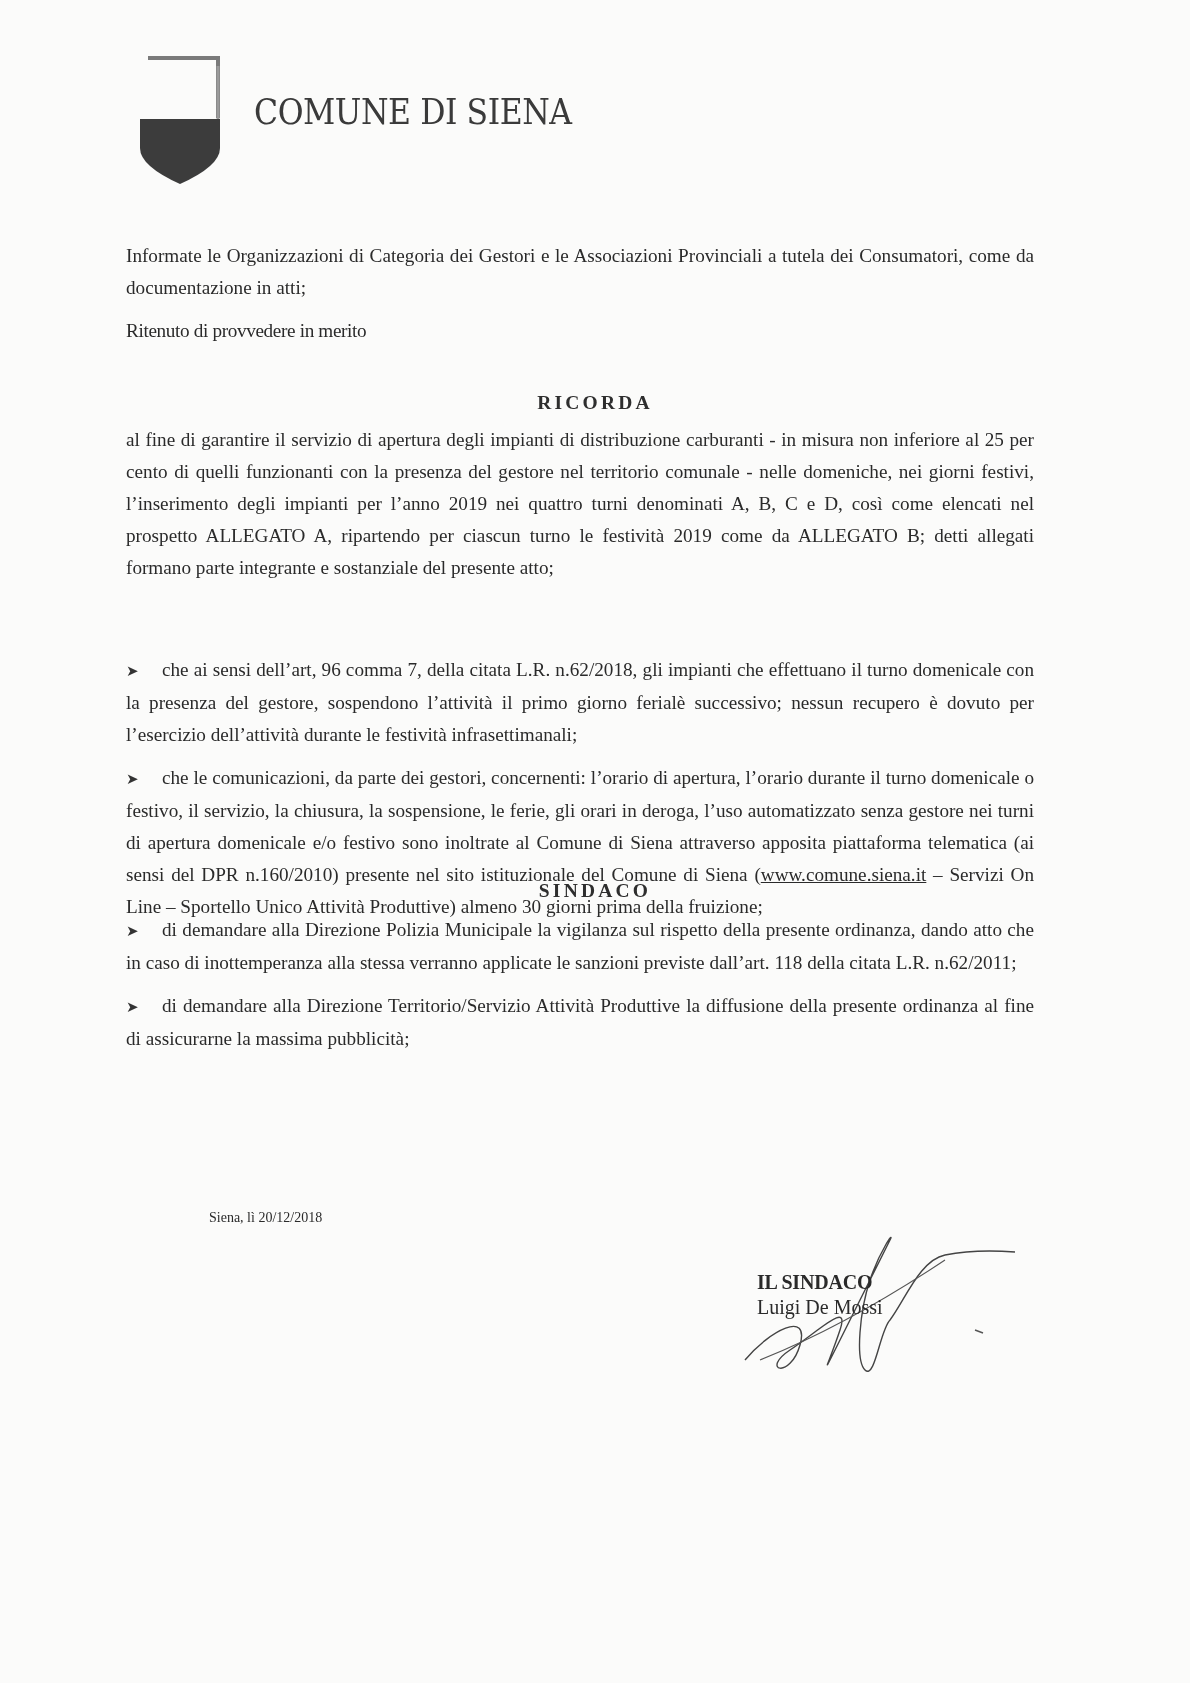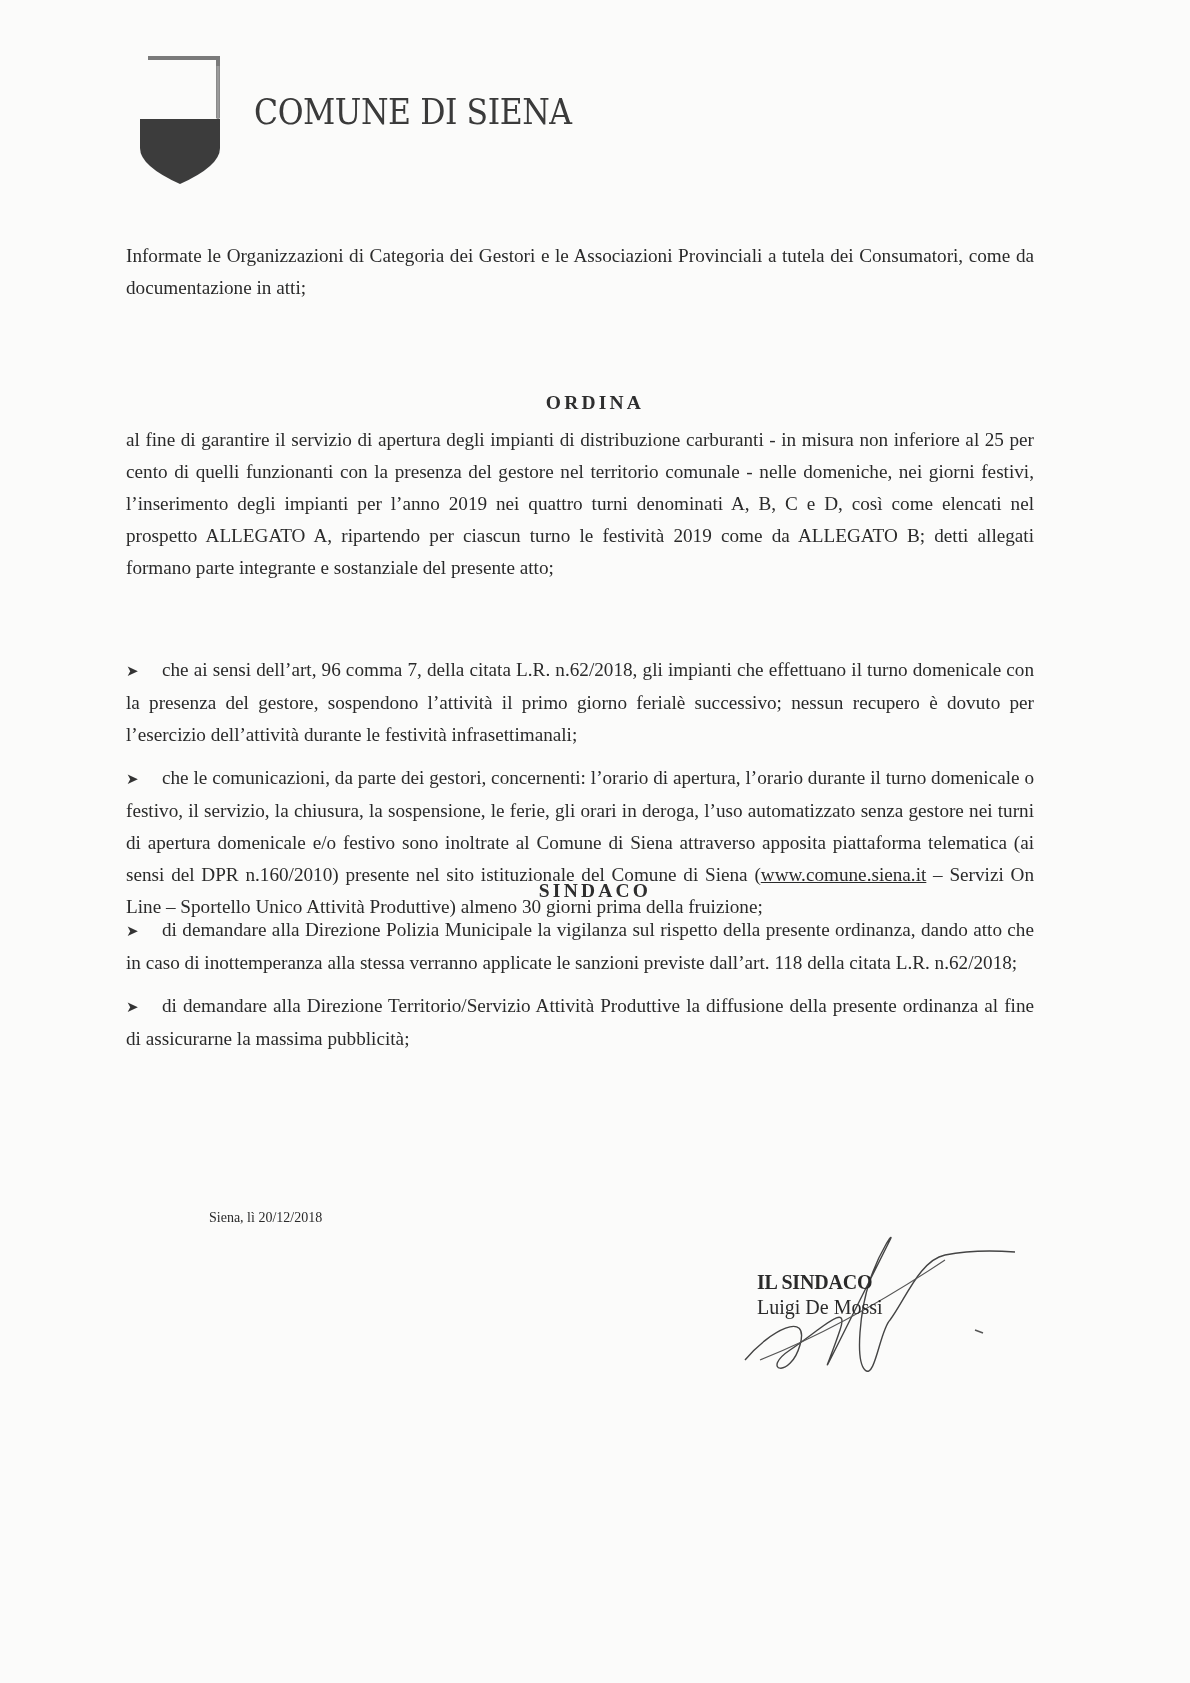--- a/index.html
+++ b/index.html
@@ -62,40 +62,41 @@
 
   <svg class="logo" viewBox="0 0 110 130">
     <path d="M8 2 H78 V62" fill="none" stroke="#7a7a7a" stroke-width="4"></path>
     <path d="M78 10 V70" fill="none" stroke="#9a9a9a" stroke-width="3"></path>
     <path d="M0 63 H80 V92 Q80 110 40 128 Q0 110 0 92 Z" fill="#3c3c3c"></path>
   </svg>
   <div class="comune-title">COMUNE DI SIENA</div>
 
   <div class="body-block" style="top:240px;">
     <p>Informate le Organizzazioni di Categoria dei Gestori e le Associazioni Provinciali a tutela dei Consumatori, come da documentazione in atti;</p>
+    <p class="condensed" style="margin-top:11px;">Ritenuto di provvedere in merito</p>
   </div>
 
-  <div class="heading" style="top:392px;">ORDINA</div>
+  <div class="heading" style="top:392px;">RICORDA</div>
   <div class="body-block" style="top:424px;">
     <p>al fine di garantire il servizio di apertura degli impianti di distribuzione carburanti - in misura non inferiore al 25 per cento di quelli funzionanti con la presenza del gestore nel territorio comunale - nelle domeniche, nei giorni festivi, l’inserimento degli impianti per l’anno 2019 nei quattro turni denominati A, B, C e D, così come elencati nel prospetto ALLEGATO A, ripartendo per ciascun turno le festività 2019 come da ALLEGATO B; detti allegati formano parte integrante e sostanziale del presente atto;</p>
   </div>
 
   <div class="body-block" style="top:654px;">
     <p class="bullet-item">
       <span class="arrow">➤</span><span>che ai sensi dell’art, 96 comma 7, della citata L.R. n.62/2018, gli impianti che effettuano il turno domenicale con la presenza del gestore, sospendono l’attività il primo giorno ferialè successivo; nessun recupero è dovuto per l’esercizio dell’attività durante le festività infrasettimanali;</span>
     </p>
     <p class="bullet-item" style="margin-top:11px;">
       <span class="arrow">➤</span><span>che le comunicazioni, da parte dei gestori, concernenti: l’orario di apertura, l’orario durante il turno domenicale o festivo, il servizio, la chiusura, la sospensione, le ferie, gli orari in deroga, l’uso automatizzato senza gestore nei turni di apertura domenicale e/o festivo sono inoltrate al Comune di Siena attraverso apposita piattaforma telematica (ai sensi del DPR n.160/2010) presente nel sito istituzionale del Comune di Siena (</span><span class="link">www.comune.siena.it</span><span> – Servizi On Line – Sportello Unico Attività Produttive) almeno 30 giorni prima della fruizione;</span>
     </p>
   </div>
 
   <div class="heading" style="top:880px;">SINDACO</div>
   <div class="body-block" style="top:914px;">
     <p class="bullet-item">
-      <span class="arrow">➤</span><span>di demandare alla Direzione Polizia Municipale la vigilanza sul rispetto della presente ordinanza, dando atto che in caso di inottemperanza alla stessa verranno applicate le sanzioni previste dall’art. 118 della citata L.R. n.62/2018;</span>
+      <span class="arrow">➤</span><span>di demandare alla Direzione Polizia Municipale la vigilanza sul rispetto della presente ordinanza, dando atto che in caso di inottemperanza alla stessa verranno applicate le sanzioni previste dall’art. 118 della citata L.R. n.62/2011;</span>
     </p>
     <p class="bullet-item" style="margin-top:11px;">
       <span class="arrow">➤</span><span>di demandare alla Direzione Territorio/Servizio Attività Produttive la diffusione della presente ordinanza al fine di assicurarne la massima pubblicità;</span>
     </p>
   </div>
 
   <div class="date-line">Siena, lì 20/12/2018</div>
 
   <svg class="signature-svg" viewBox="0 0 300 170">
     <path d="M15 140 C 40 110, 80 90, 70 125 C 60 160, 30 150, 60 130 C 90 110, 120 80, 110 110 C 100 140, 90 160, 105 130 C 115 110, 150 40, 160 20 C 165 10, 150 30, 140 60 C 130 90, 125 140, 135 150 C 145 160, 150 110, 160 100 C 175 80, 190 40, 215 35 C 240 30, 260 30, 285 32" fill="none" stroke="#444" stroke-width="1.4"></path>

